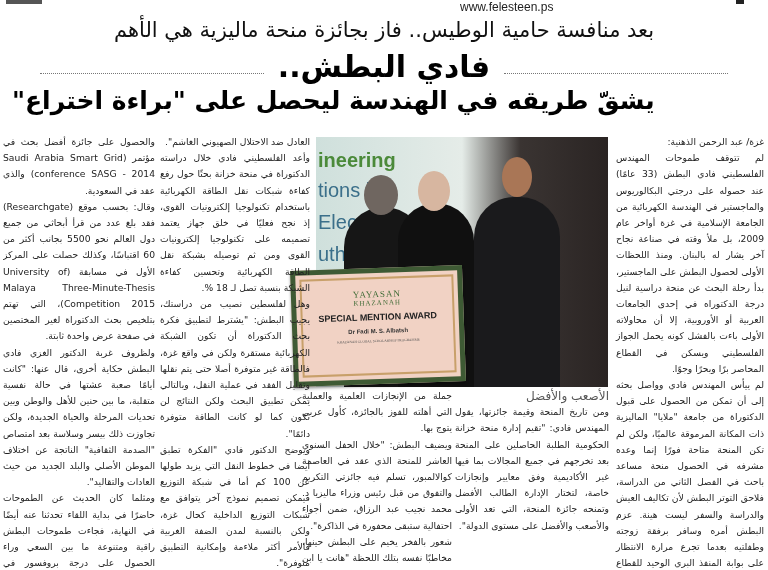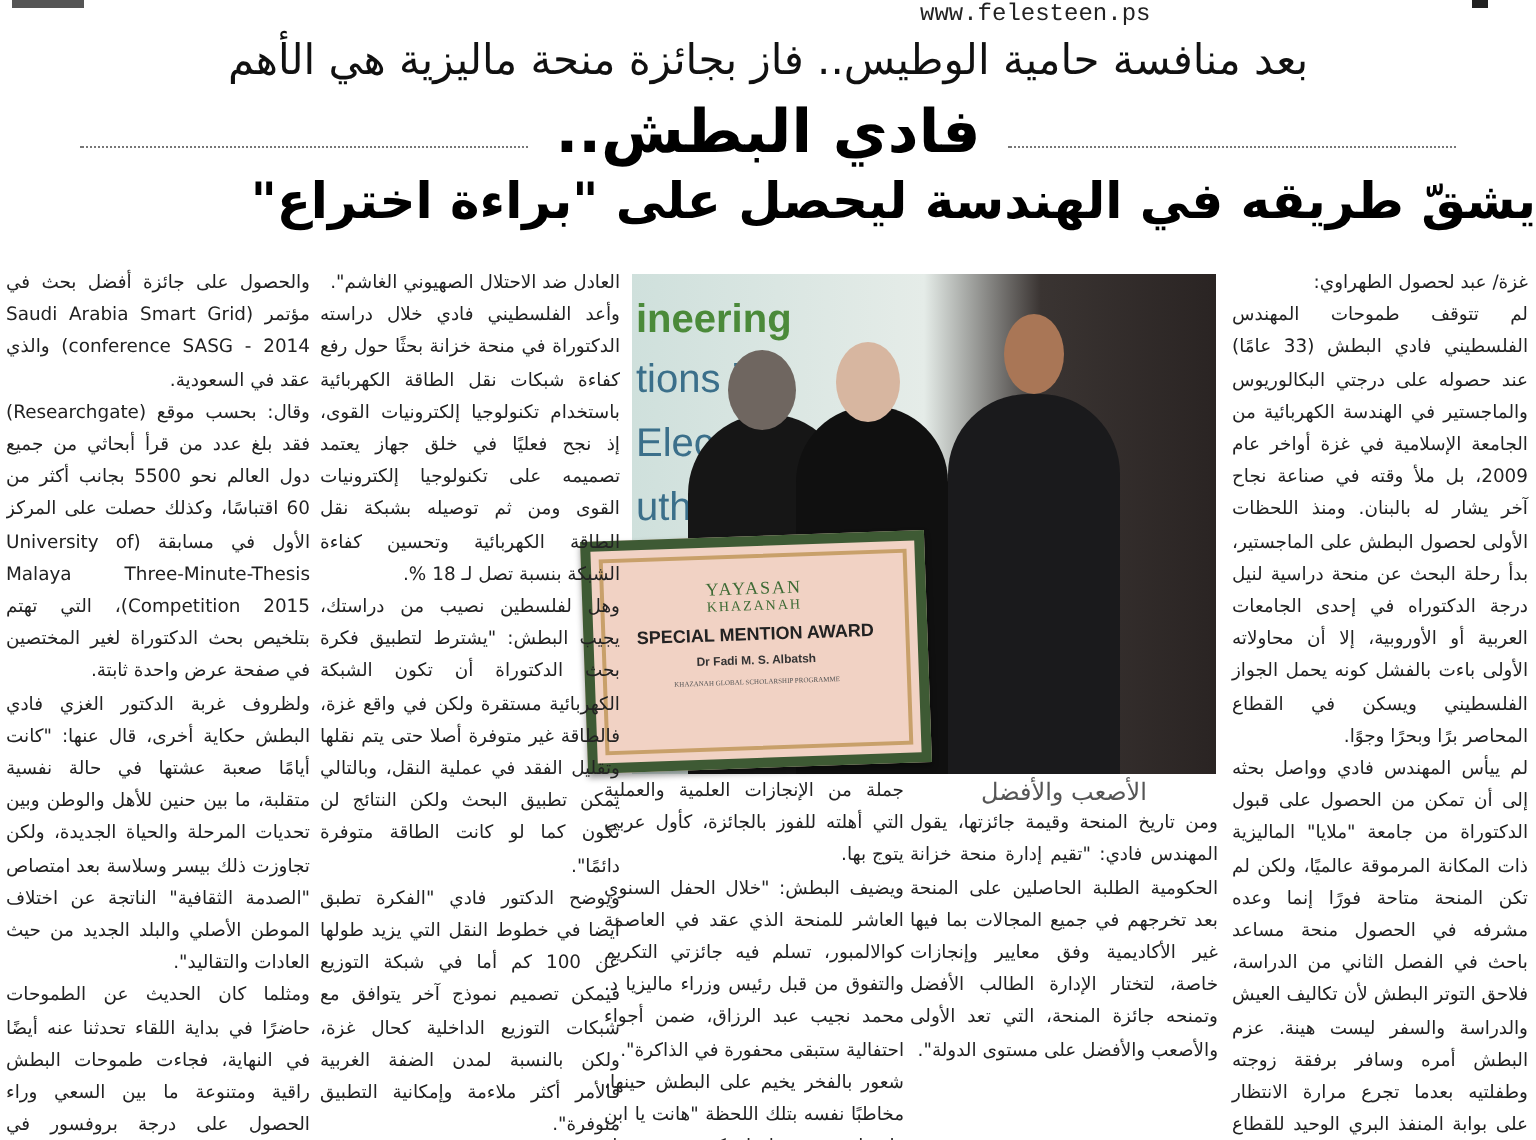--- a/index.html
+++ b/index.html
@@ -1,33 +1,33 @@
 <!DOCTYPE html>
 <html><head>
 <meta charset="utf-8">
 <style>
   html,body{margin:0;padding:0;}
   body{width:768px;height:570px;overflow:hidden;background:#fff;font-family:"DejaVu Sans",sans-serif;color:#1a1a1a;position:relative;}
   .topbar{position:absolute;left:0;top:0;width:768px;height:16px;}
   .top-left-block{position:absolute;left:6px;top:0;width:36px;height:4px;background:#555;}
   .top-right-block{position:absolute;right:24px;top:0;width:8px;height:4px;background:#222;}
-  .site-url{position:absolute;left:460px;top:0px;font-family:Liberation Mono, monospace;font-size:12px;color:#222;}
+  .site-url{position:absolute;left:460px;top:0px;font-family:Liberation Sans, sans-serif;font-size:12px;color:#222;}
   .kicker{position:absolute;left:0;right:0;top:18px;text-align:center;font-family:"DejaVu Sans",sans-serif;font-size:21px;letter-spacing:-0.5px;color:#111;direction:rtl;}
   .title-row{position:absolute;left:40px;right:40px;top:46px;height:40px;display:flex;align-items:center;}
   .dots{flex:1;border-bottom:1px dotted #777;height:0;margin-top:14px;}
   .title{font-family:"DejaVu Sans",sans-serif;font-weight:bold;font-size:30px;padding:0 14px;direction:rtl;color:#000;}
-  .subtitle{position:absolute;left:0;right:0;top:86px;text-align:right;font-weight:bold;font-size:25px;direction:rtl;color:#000;letter-spacing:-0.5px;}
+  .subtitle{position:absolute;left:12px;right:0;top:86px;text-align:left;font-weight:bold;font-size:25px;direction:rtl;color:#000;letter-spacing:-0.5px;}
   .col{position:absolute;direction:rtl;text-align:justify;font-size:9.2px;line-height:16.2px;color:#222;}
   .col p{margin:0;}
   .col-1{left:616px;top:134px;width:148px;}
   .col-2{left:160px;top:134px;width:150px;}
   .col-3{left:3px;top:134px;width:152px;}
   .col-4{left:455px;top:388px;width:154px;}
   .col-5{left:302px;top:388px;width:150px;}
-  .subhead{text-align:center;font-size:12px;color:#555;margin:2px 0;}
+  .subhead{text-align:right;font-size:12px;color:#555;margin:2px 0;}
   .photo{position:absolute;left:316px;top:137px;width:292px;height:250px;background:linear-gradient(90deg,#cfe0dc 0%,#e5ece8 50%,#3a3432 70%,#2a2423 100%);overflow:hidden;}
   .screen-text{position:absolute;left:2px;font-family:"Liberation Sans",sans-serif;color:#3b6f8a;font-size:20px;}
   .screen-green{color:#4b8a3a;font-weight:bold;}
   .person{position:absolute;background:#161616;border-radius:40px 40px 0 0;}
   .head{position:absolute;border-radius:50%;background:#b98a6a;}
   .plaque{position:absolute;left:292px;top:268px;width:162px;height:106px;background:#f1d2c4;border:5px solid #3e5a34;transform:rotate(-2deg);box-shadow:0 2px 3px rgba(0,0,0,.4);}
   .plaque-inner{position:absolute;left:4px;top:4px;right:4px;bottom:4px;border:2px solid #c8a06a;text-align:center;font-family:"Liberation Serif",serif;}
   .plaque-logo{font-size:9px;color:#3e6b35;letter-spacing:1px;margin-top:10px;}
   .plaque-logo2{font-size:7px;color:#3e6b35;letter-spacing:1px;}
   .plaque-award{font-family:"Liberation Sans",sans-serif;font-weight:bold;font-size:9px;color:#222;margin-top:5px;}
@@ -70,21 +70,21 @@
   <div class="plaque-inner">
     <div class="plaque-logo">YAYASAN</div>
     <div class="plaque-logo2">KHAZANAH</div>
     <div class="plaque-award">SPECIAL MENTION AWARD</div>
     <div class="plaque-name">Dr Fadi M. S. Albatsh</div>
     <div class="plaque-small">KHAZANAH GLOBAL SCHOLARSHIP PROGRAMME</div>
   </div>
 </div>
 
 <div class="col col-1">
-  <p>غزة/ عبد لحصول الطهراوي:</p>
+  <p>غزة/ عبد الرحمن الذهنية:</p>
   <p>لم تتوقف طموحات المهندس الفلسطيني فادي البطش (33 عامًا) عند حصوله على درجتي البكالوريوس والماجستير في الهندسة الكهربائية من الجامعة الإسلامية في غزة أواخر عام 2009، بل ملأ وقته في صناعة نجاح آخر يشار له بالبنان. ومنذ اللحظات الأولى لحصول البطش على الماجستير، بدأ رحلة البحث عن منحة دراسية لنيل درجة الدكتوراه في إحدى الجامعات العربية أو الأوروبية، إلا أن محاولاته الأولى باءت بالفشل كونه يحمل الجواز الفلسطيني ويسكن في القطاع المحاصر برًا وبحرًا وجوًا.</p>
   <p>لم ييأس المهندس فادي وواصل بحثه إلى أن تمكن من الحصول على قبول الدكتوراة من جامعة "ملايا" الماليزية ذات المكانة المرموقة عالميًا، ولكن لم تكن المنحة متاحة فورًا إنما وعده مشرفه في الحصول منحة مساعد باحث في الفصل الثاني من الدراسة، فلاحق التوتر البطش لأن تكاليف العيش والدراسة والسفر ليست هينة. عزم البطش أمره وسافر برفقة زوجته وطفلتيه بعدما تجرع مرارة الانتظار على بوابة المنفذ البري الوحيد للقطاع إلى العالم الخارجي، وفي شهوره الثمانية الأولى أنفق كل ما ادخره لسفره وبدأت مرارة الغربة يشتد علقمها ولكنه سرعان ما وجد ما كان يبحث عنه ألا وهي منحة خزانة الحكومية (Yayasan Khazanah).</p>
 
 </div>
 
 <div class="col col-4">
   <p class="subhead">الأصعب والأفضل</p>
   <p>ومن تاريخ المنحة وقيمة جائزتها، يقول المهندس فادي: "تقيم إدارة منحة خزانة الحكومية الطلبة الحاصلين على المنحة بعد تخرجهم في جميع المجالات بما فيها غير الأكاديمية وفق معايير وإنجازات خاصة، لتختار الإدارة الطالب الأفضل وتمنحه جائزة المنحة، التي تعد الأولى والأصعب والأفضل على مستوى الدولة".</p>
 
 </div>

